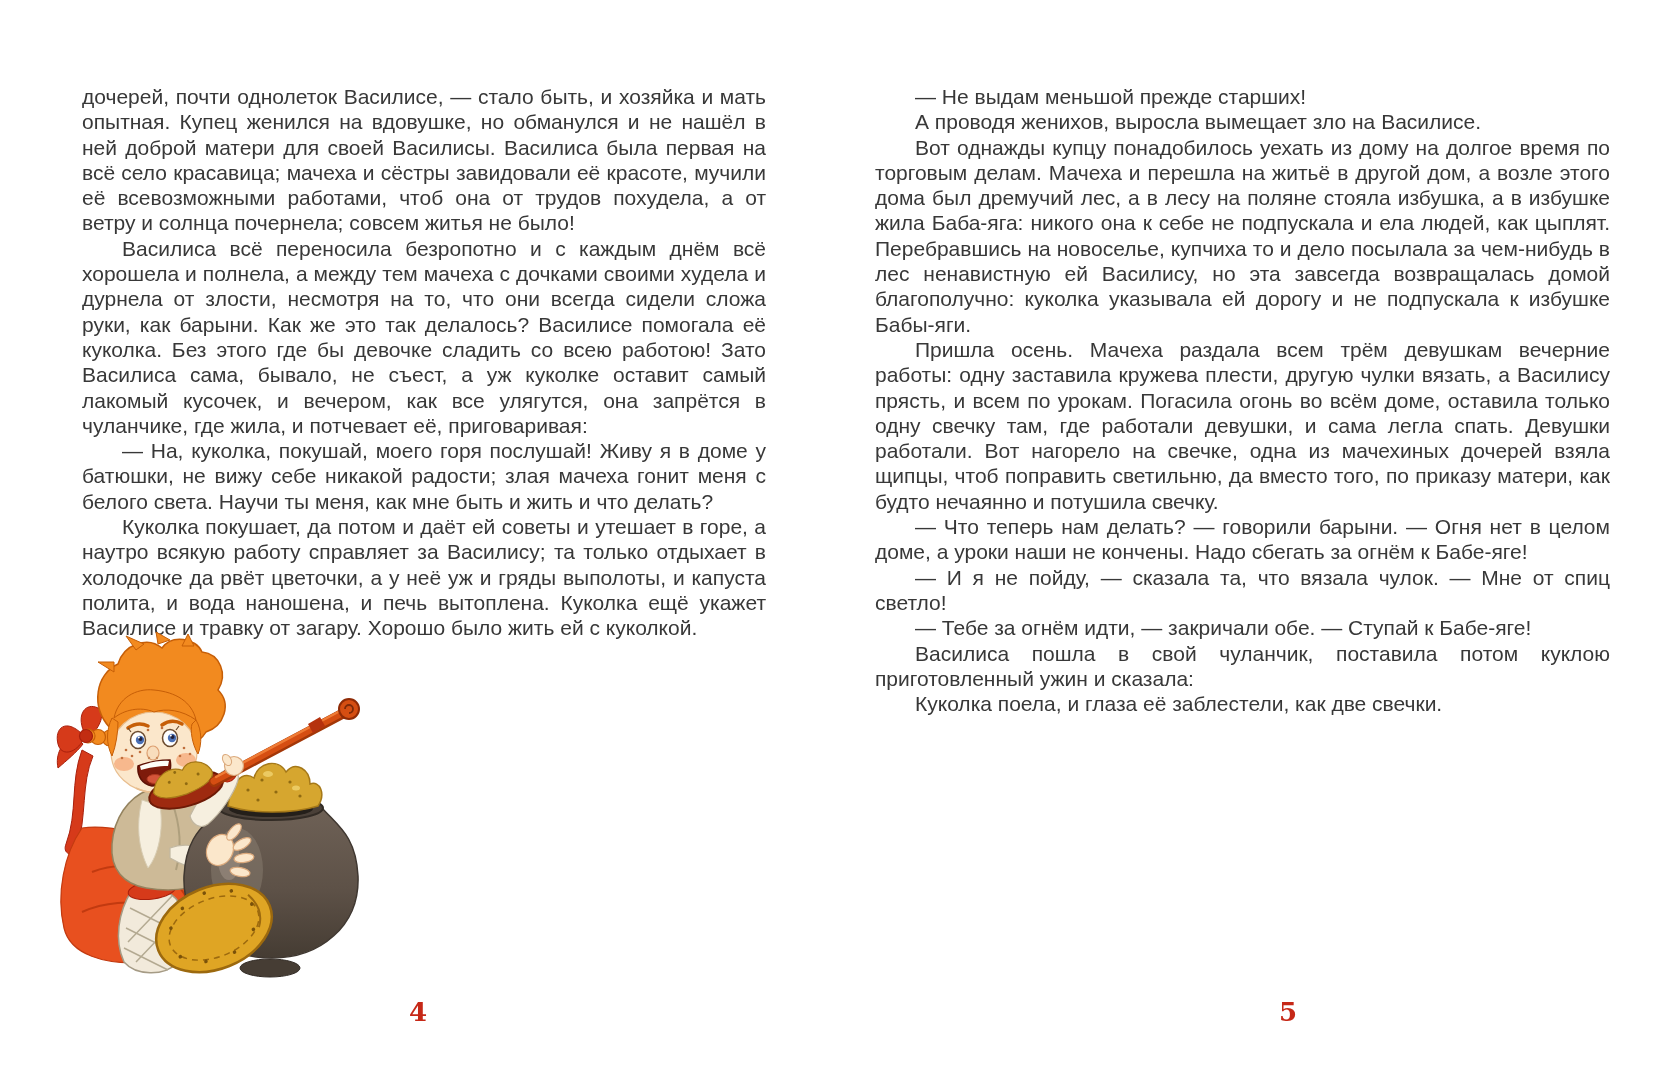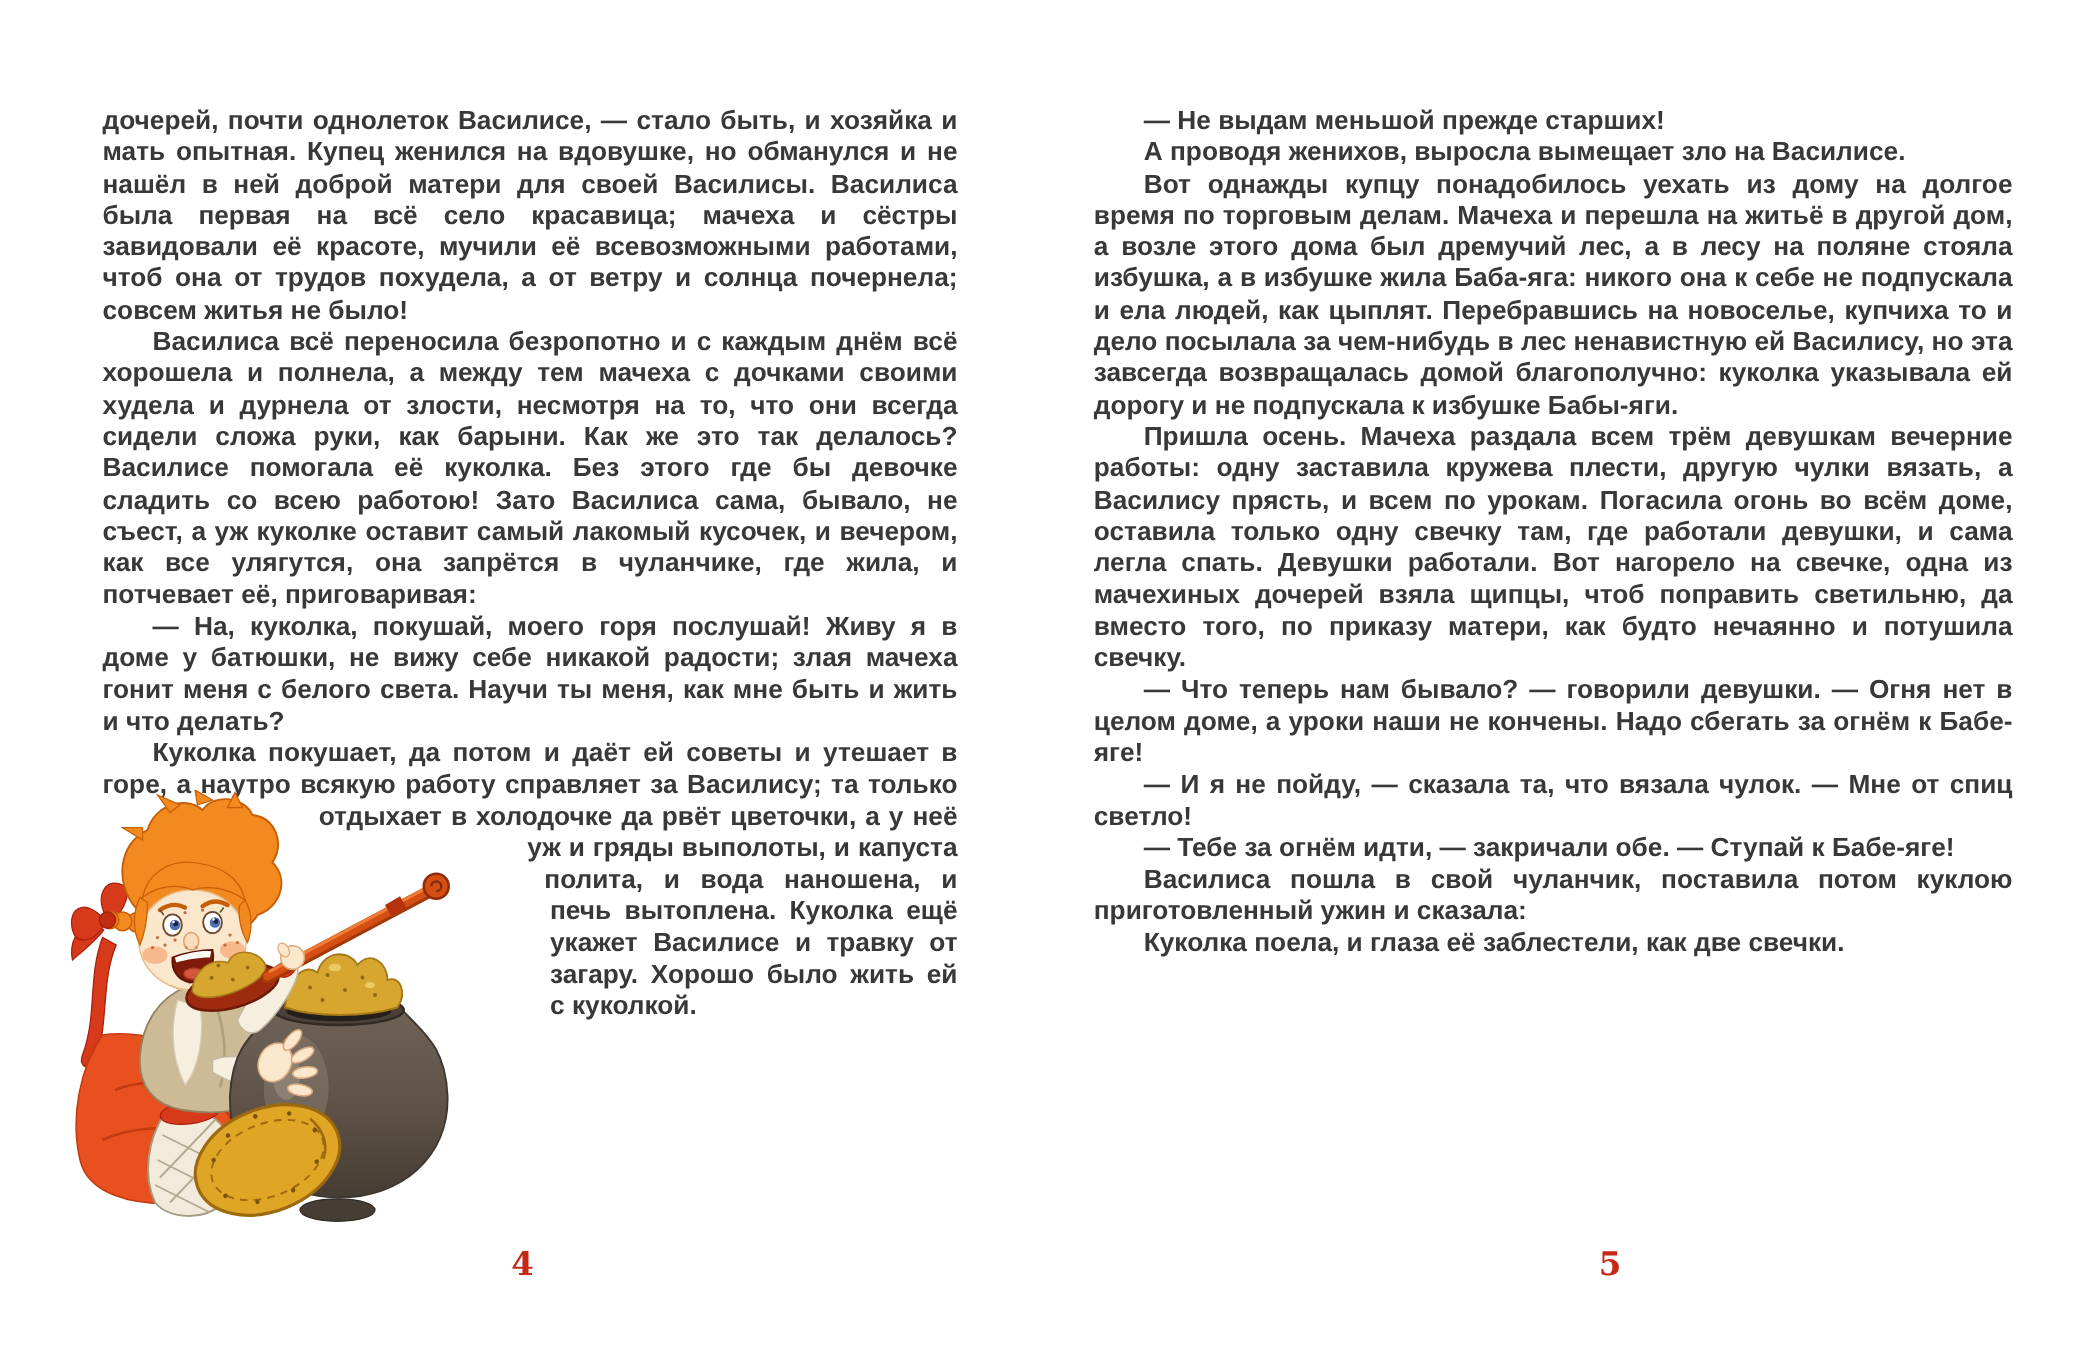--- a/index.html
+++ b/index.html
@@ -8,21 +8,21 @@
     background:#ffffff;
     font-family:"Liberation Sans",sans-serif;
   }
   .page{
     position:absolute;top:84px;
     color:#383838;font-size:21px;line-height:25.3px;
     text-align:justify;
   }
   .page.left{left:82px;width:684px;height:960px;}
   .page.right{left:875px;width:735px;height:960px;}
-  p.para{margin:0;padding:0;font-weight:bold;}
+  p.para{margin:0;padding:0;}
   p.para.indent{text-indent:40px;}
   
   .float-push{float:left;width:1px;height:560px;margin-left:-1px;}
   .float-shape{
     float:left;clear:left;width:360px;height:354px;
     shape-outside:polygon(0 0,148px 0,172px 46px,330px 54px,346px 84px,346px 354px,0 354px);
     shape-margin:12px;
   }
   .illustration{position:absolute;left:-30px;top:548px;width:380px;height:356px;}
   .pagenum{
@@ -207,21 +207,21 @@
 
     <div class="pagenum left-num">4</div>
   </section>
 
   <section class="page right">
     <div id="right-paragraphs">
         <p class="para indent">— Не выдам меньшой прежде старших!</p>
         <p class="para indent">А проводя женихов, выросла вымещает зло на Василисе.</p>
         <p class="para indent">Вот однажды купцу понадобилось уехать из дому на долгое время по торговым делам. Мачеха и перешла на житьё в другой дом, а возле этого дома был дремучий лес, а в лесу на поляне стояла избушка, а в избушке жила Баба-яга: никого она к себе не подпускала и ела людей, как цыплят. Перебравшись на новоселье, купчиха то и дело посылала за чем-нибудь в лес ненавистную ей Василису, но эта завсегда возвращалась домой благополучно: куколка указывала ей дорогу и не подпускала к избушке Бабы-яги.</p>
         <p class="para indent">Пришла осень. Мачеха раздала всем трём девушкам вечерние работы: одну заставила кружева плести, другую чулки вязать, а Василису прясть, и всем по урокам. Погасила огонь во всём доме, оставила только одну свечку там, где работали девушки, и сама легла спать. Девушки работали. Вот нагорело на свечке, одна из мачехиных дочерей взяла щипцы, чтоб поправить светильню, да вместо того, по приказу матери, как будто нечаянно и потушила свечку.</p>
-        <p class="para indent">— Что теперь нам бывало? — говорили девушки. — Огня нет в целом доме, а уроки наши не кончены. Надо сбегать за огнём к Бабе-яге!</p>
+        <p class="para indent">— Что теперь нам делать? — говорили барыни. — Огня нет в целом доме, а уроки наши не кончены. Надо сбегать за огнём к Бабе-яге!</p>
         <p class="para indent">— И я не пойду, — сказала та, что вязала чулок. — Мне от спиц светло!</p>
         <p class="para indent">— Тебе за огнём идти, — закричали обе. — Ступай к Бабе-яге!</p>
         <p class="para indent">Василиса пошла в свой чуланчик, поставила потом куклою приготовленный ужин и сказала:</p>
         <p class="para indent">Куколка поела, и глаза её заблестели, как две свечки.</p>
       </div>
     <div class="pagenum right-num">5</div>
   </section>
 
 </main>
 

